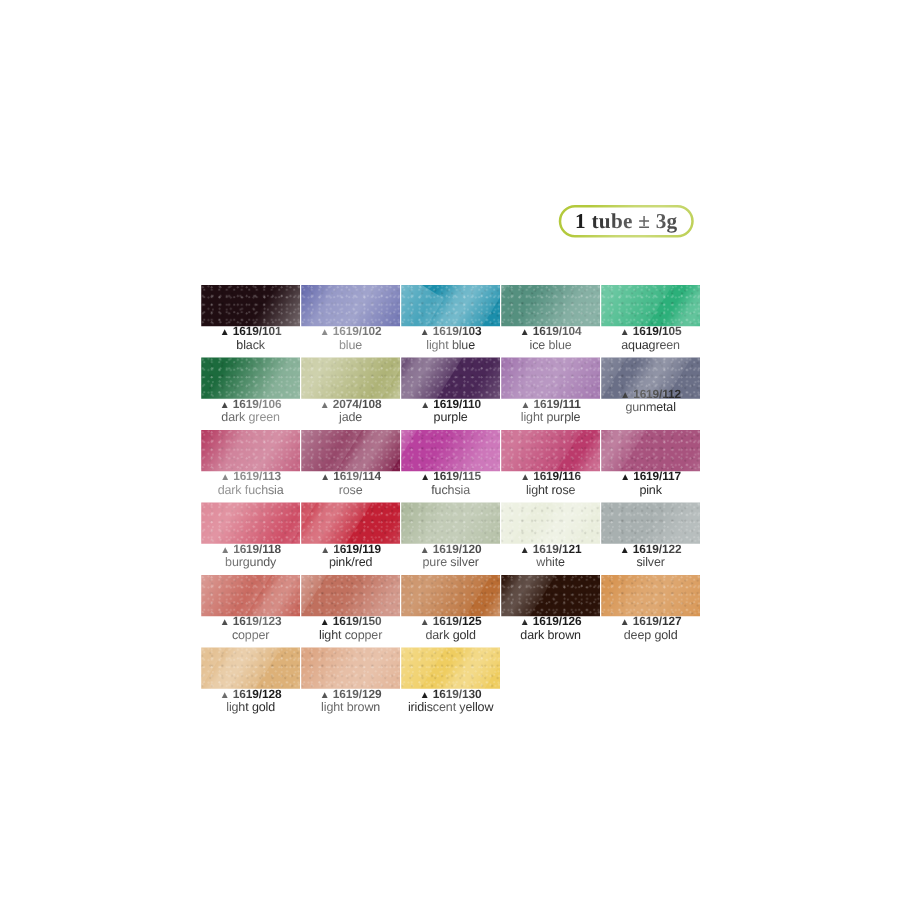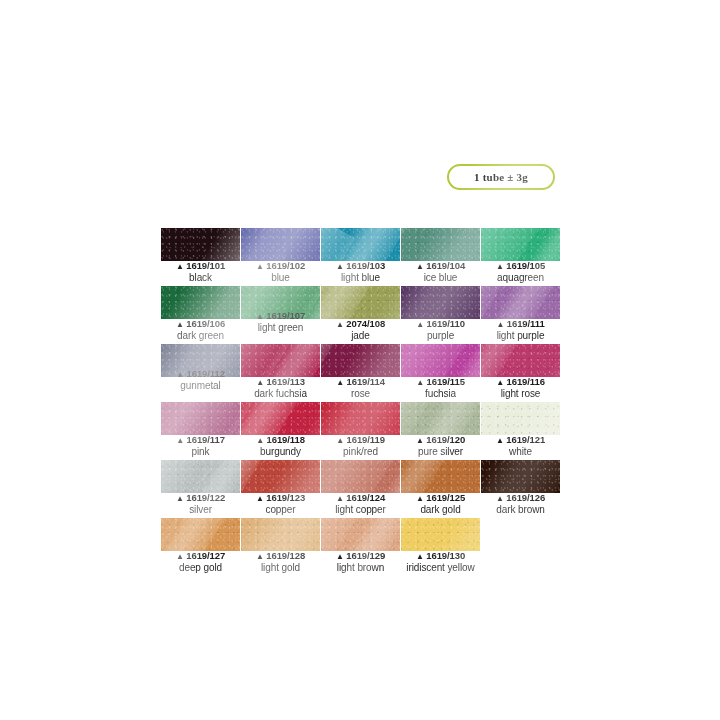--- a/index.html
+++ b/index.html
@@ -40,21 +40,21 @@
     border: 2px solid #b3c93c;
     border-radius: 13px;
     background: #ffffff;
     display: flex;
     align-items: center;
     justify-content: center;
   }
   #badge-text {
     font-family: "Liberation Serif", serif;
     font-weight: bold;
-    font-size: 11px;
+    font-size: 17px;
     color: #1a1a1a;
     letter-spacing: 0.2px;
     white-space: nowrap;
   }
 
   
   #grid {
     position: absolute;
     left: 161px;
     top: 209px;
@@ -190,27 +190,20 @@
           <div class="name">aquagreen</div>
         </div>
       </div>
       <div class="cell">
         <div class="swatch" style="background-color: rgb(28, 107, 61);"></div>
         <div class="labels">
           <div class="code"><span class="tri">▲</span> <span>1619/106</span></div>
           <div class="name">dark green</div>
         </div>
       </div>
-      <div class="cell overlap">
-        <div class="swatch" style="background-color: rgb(65, 149, 94);"></div>
-        <div class="labels">
-          <div class="code"><span class="tri">▲</span> <span>1619/107</span></div>
-          <div class="name">light green</div>
-        </div>
-      </div>
       <div class="cell">
         <div class="swatch" style="background-color: rgb(154, 160, 85);"></div>
         <div class="labels">
           <div class="code"><span class="tri">▲</span> <span>2074/108</span></div>
           <div class="name">jade</div>
         </div>
       </div>
       <div class="cell">
         <div class="swatch" style="background-color: rgb(74, 39, 87);"></div>
         <div class="labels">
@@ -305,21 +298,21 @@
       <div class="cell">
         <div class="swatch" style="background-color: rgb(187, 69, 57);"></div>
         <div class="labels">
           <div class="code"><span class="tri">▲</span> <span>1619/123</span></div>
           <div class="name">copper</div>
         </div>
       </div>
       <div class="cell">
         <div class="swatch" style="background-color: rgb(192, 112, 94);"></div>
         <div class="labels">
-          <div class="code"><span class="tri">▲</span> <span>1619/124</span></div>
+          <div class="code"><span class="tri">▲</span> <span>1619/150</span></div>
           <div class="name">light copper</div>
         </div>
       </div>
       <div class="cell">
         <div class="swatch" style="background-color: rgb(185, 108, 51);"></div>
         <div class="labels">
           <div class="code"><span class="tri">▲</span> <span>1619/125</span></div>
           <div class="name">dark gold</div>
         </div>
       </div>

